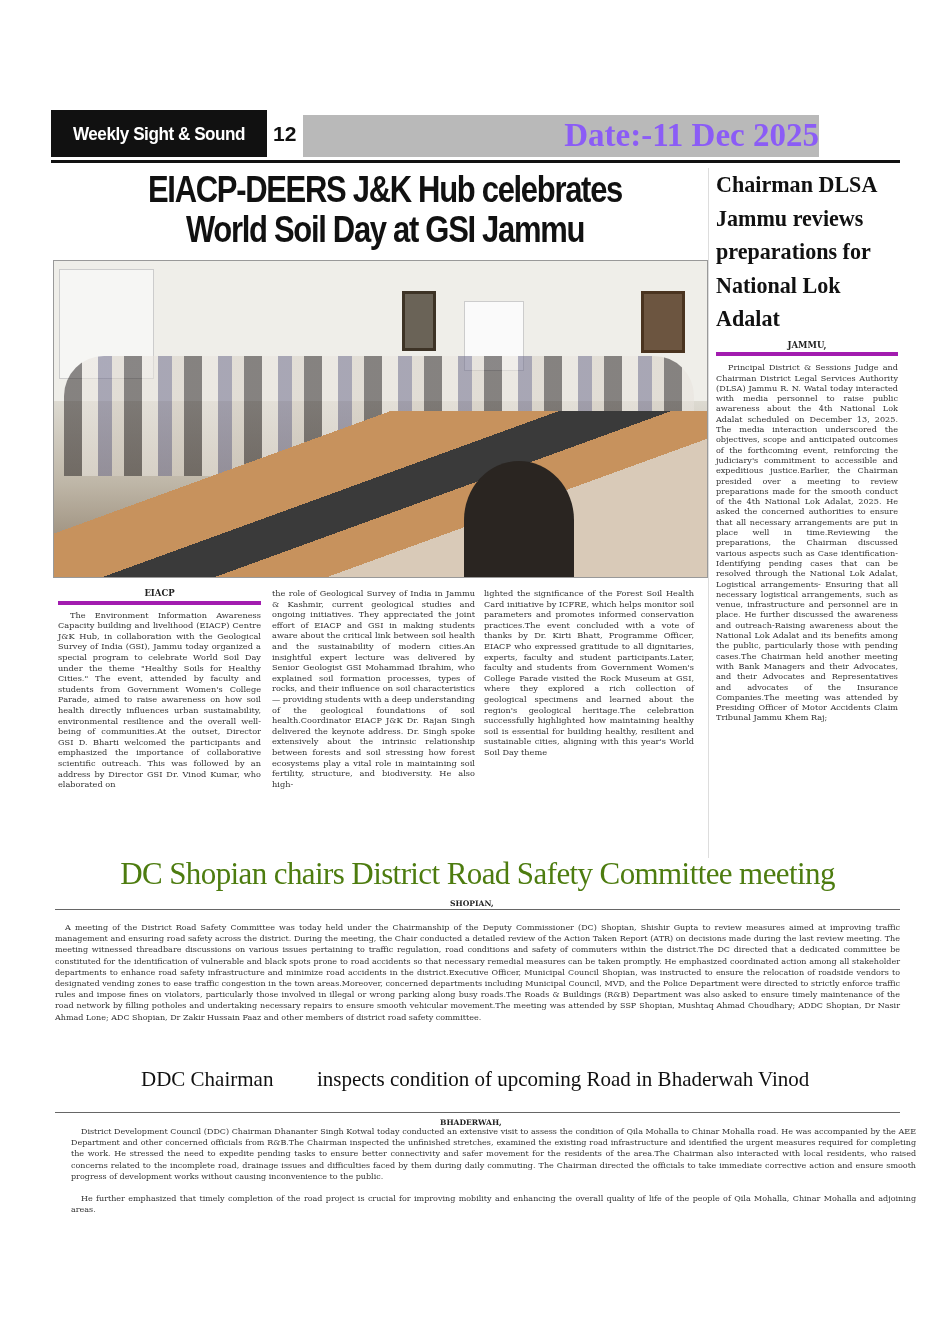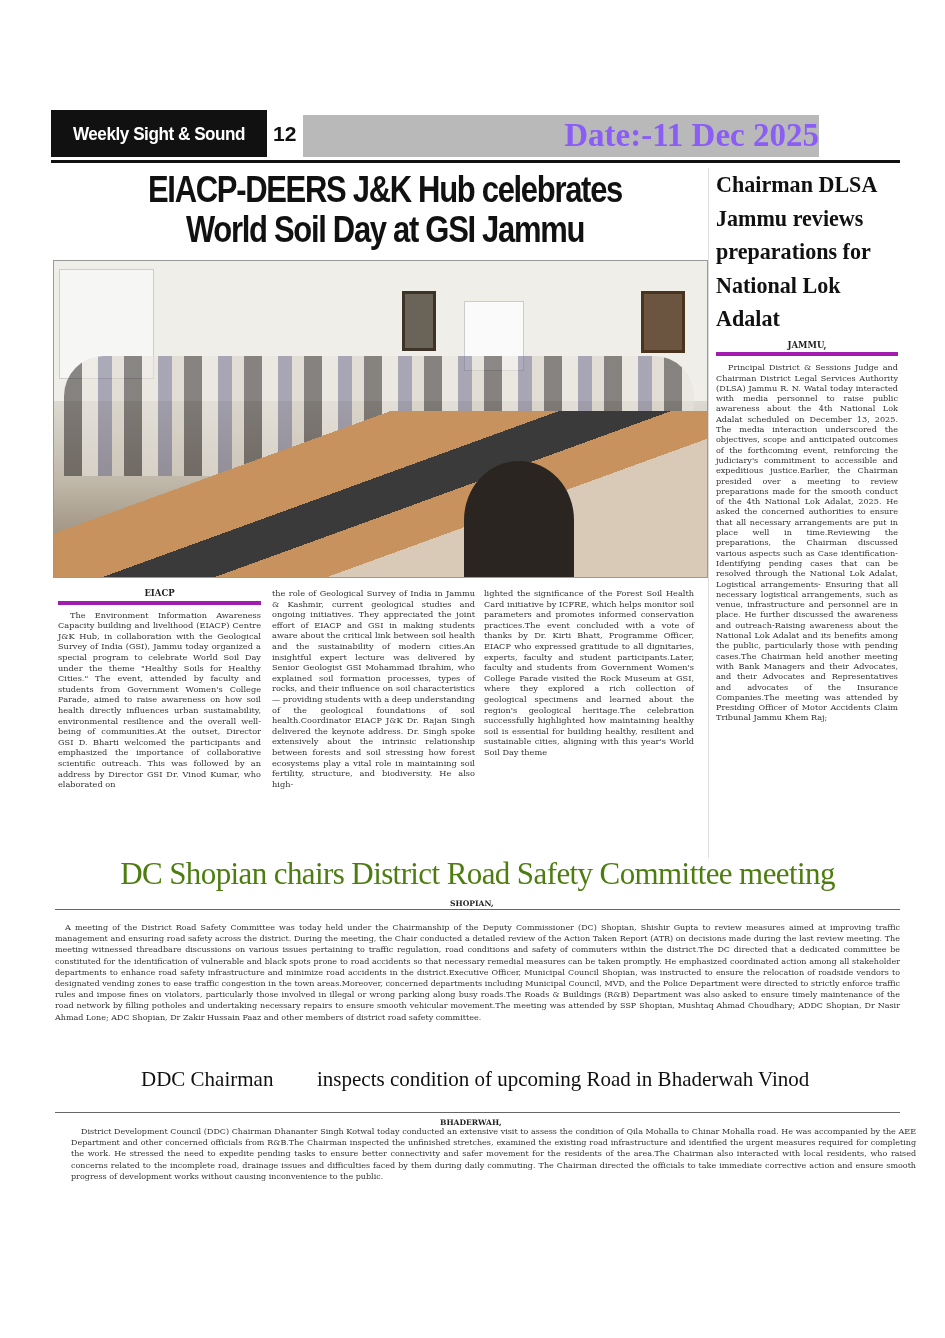--- a/index.html
+++ b/index.html
@@ -116,13 +116,14 @@
 </div>
 
 <div class="headline3">
   <span class="a">DDC Chairman</span>
   <span class="b">inspects condition of upcoming Road in Bhaderwah Vinod</span>
 </div>
 <div class="byline" style="left:440px; top:1102px;margin-top:16px;">BHADERWAH,</div>
 <div class="hr" style="top:1112px;"></div>
 <div class="wide" style="top:1126px;margin-left:16px;">
   <p>District Development Council (DDC) Chairman Dhananter Singh Kotwal today conducted an extensive visit to assess the condition of Qila Mohalla to Chinar Mohalla road. He was accompanied by the AEE Department and other concerned officials from R&amp;B.The Chairman inspected the unfinished stretches, examined the existing road infrastructure and identified the urgent measures required for completing the work. He stressed the need to expedite pending tasks to ensure better connectivity and safer movement for the residents of the area.The Chairman also interacted with local residents, who raised concerns related to the incomplete road, drainage issues and difficulties faced by them during daily commuting. The Chairman directed the officials to take immediate corrective action and ensure smooth progress of development works without causing inconvenience to the public.</p>
+  <p>He further emphasized that timely completion of the road project is crucial for improving mobility and enhancing the overall quality of life of the people of Qila Mohalla, Chinar Mohalla and adjoining areas.</p>
 </div>
 
 </body></html>

